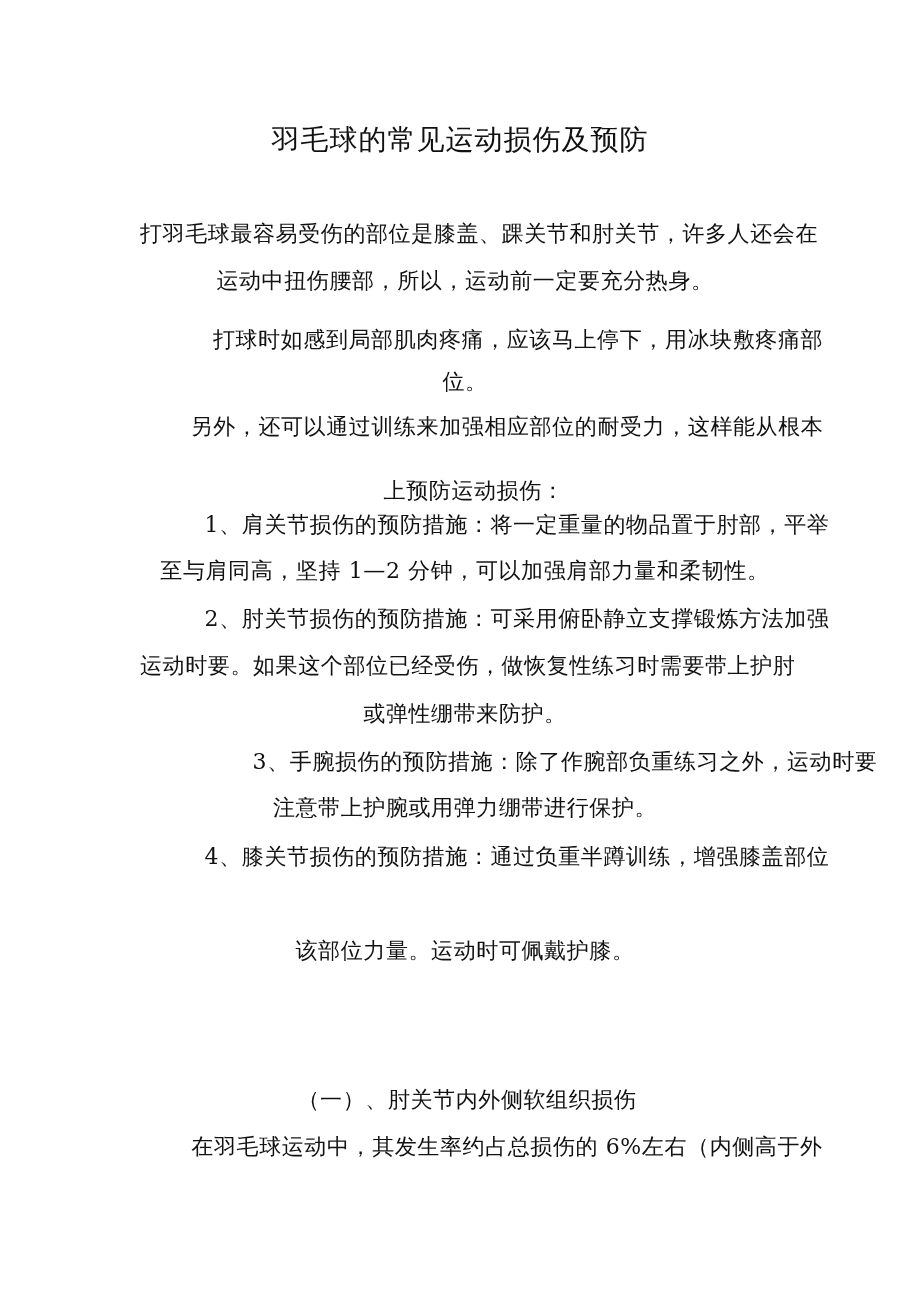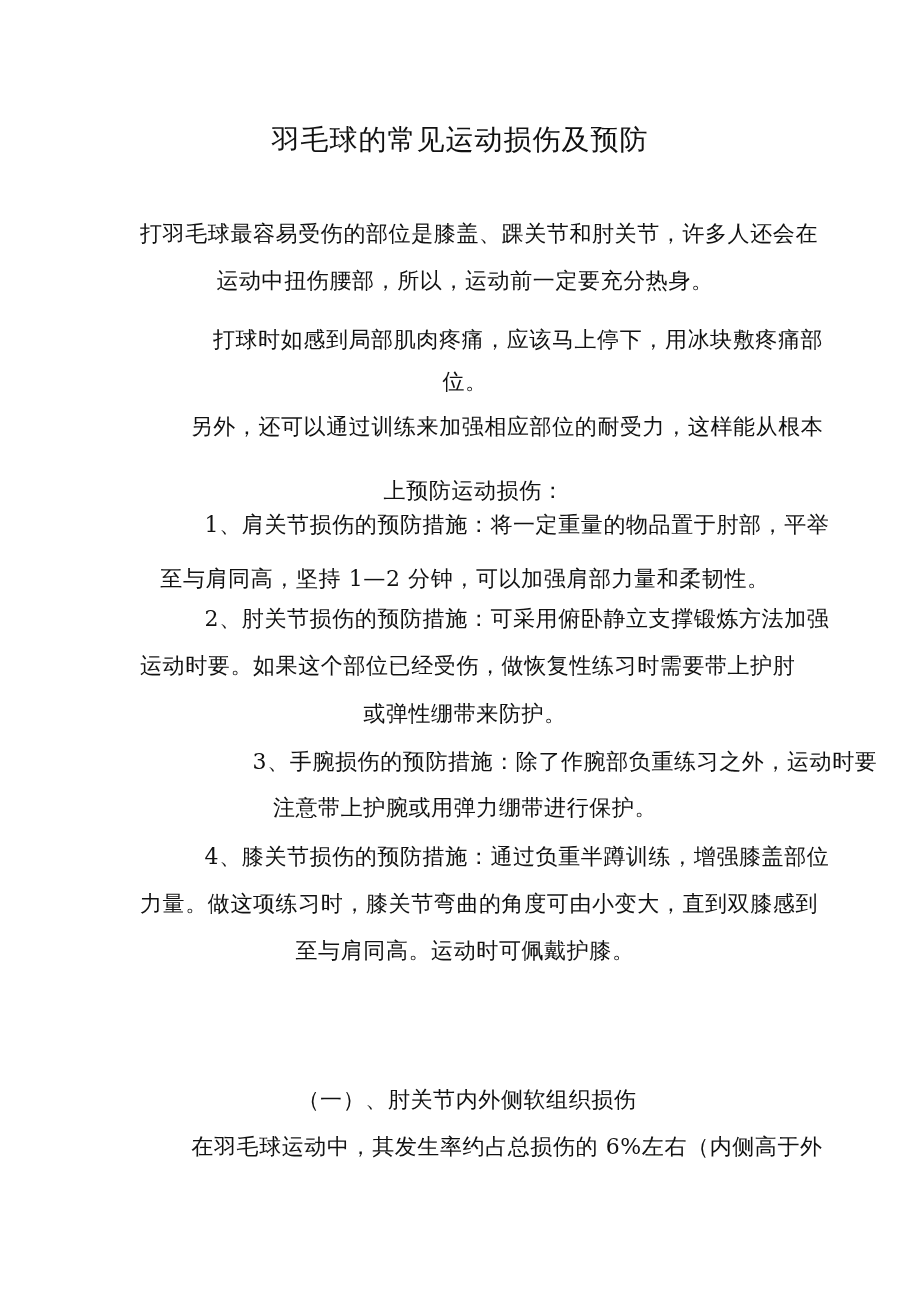--- a/index.html
+++ b/index.html
@@ -20,28 +20,27 @@
   <div class="line" style="top:219px;">打羽毛球最容易受伤的部位是膝盖、踝关节和肘关节，许多人还会在</div>
   <div class="line" style="top:266px;">运动中扭伤腰部，所以，运动前一定要充分热身。</div>
 
   <div class="line" style="top:325px; left:193px;">打球时如感到局部肌肉疼痛，应该马上停下，用冰块敷疼痛部</div>
   <div class="line" style="top:367px;">位。</div>
 
   <div class="line" style="top:412px; left:182px;">另外，还可以通过训练来加强相应部位的耐受力，这样能从根本</div>
   <div class="line" style="top:476px;margin-left:9px;">上预防运动损伤：</div>
 
   <div class="line" style="top:510px; left:192px;">1、肩关节损伤的预防措施：将一定重量的物品置于肘部，平举</div>
-  <div class="line" style="top:556px;margin-top:8px;">至与肩同高，坚持 1—2 分钟，可以加强肩部力量和柔韧性。</div>
+  <div class="line" style="top:556px;">至与肩同高，坚持 1—2 分钟，可以加强肩部力量和柔韧性。</div>
 
   <div class="line" style="top:604px; left:192px;">2、肘关节损伤的预防措施：可采用俯卧静立支撑锻炼方法加强</div>
   <div class="line" style="top:651px;">运动时要。如果这个部位已经受伤，做恢复性练习时需要带上护肘</div>
   <div class="line" style="top:699px;">或弹性绷带来防护。</div>
 
   <div class="line" style="top:747px; left:192px;margin-left:48px;">3、手腕损伤的预防措施：除了作腕部负重练习之外，运动时要</div>
   <div class="line" style="top:793px;">注意带上护腕或用弹力绷带进行保护。</div>
 
   <div class="line" style="top:842px; left:192px;">4、膝关节损伤的预防措施：通过负重半蹲训练，增强膝盖部位</div>
-  <div class="line" style="top:889px;">力量。做这项练习时，膝关节弯曲的角度可由小变大，直到双膝感到</div>
-  <div class="line" style="top:936px;">至与肩同高。运动时可佩戴护膝。</div>
+  <div class="line" style="top:936px;">该部位力量。运动时可佩戴护膝。</div>
 
   <div class="line" style="top:1085px; left:142px;">（一）、肘关节内外侧软组织损伤</div>
   <div class="line" style="top:1132px; left:182px;">在羽毛球运动中，其发生率约占总损伤的 6%左右（内侧高于外</div>
 </div>
 
 </body></html>

